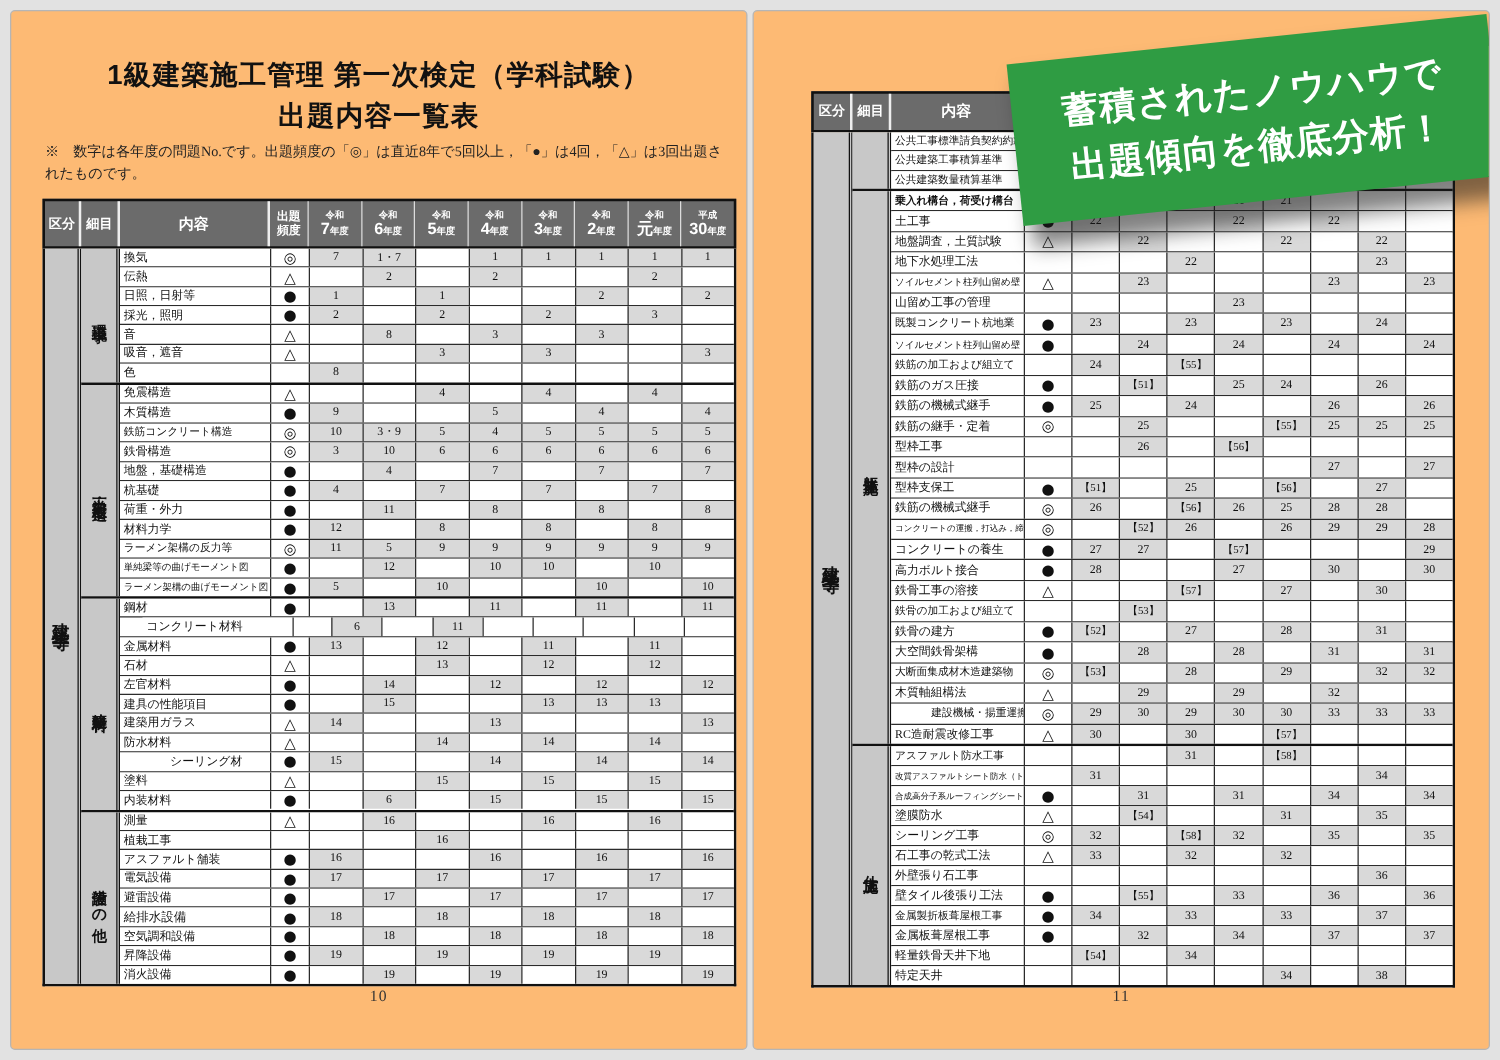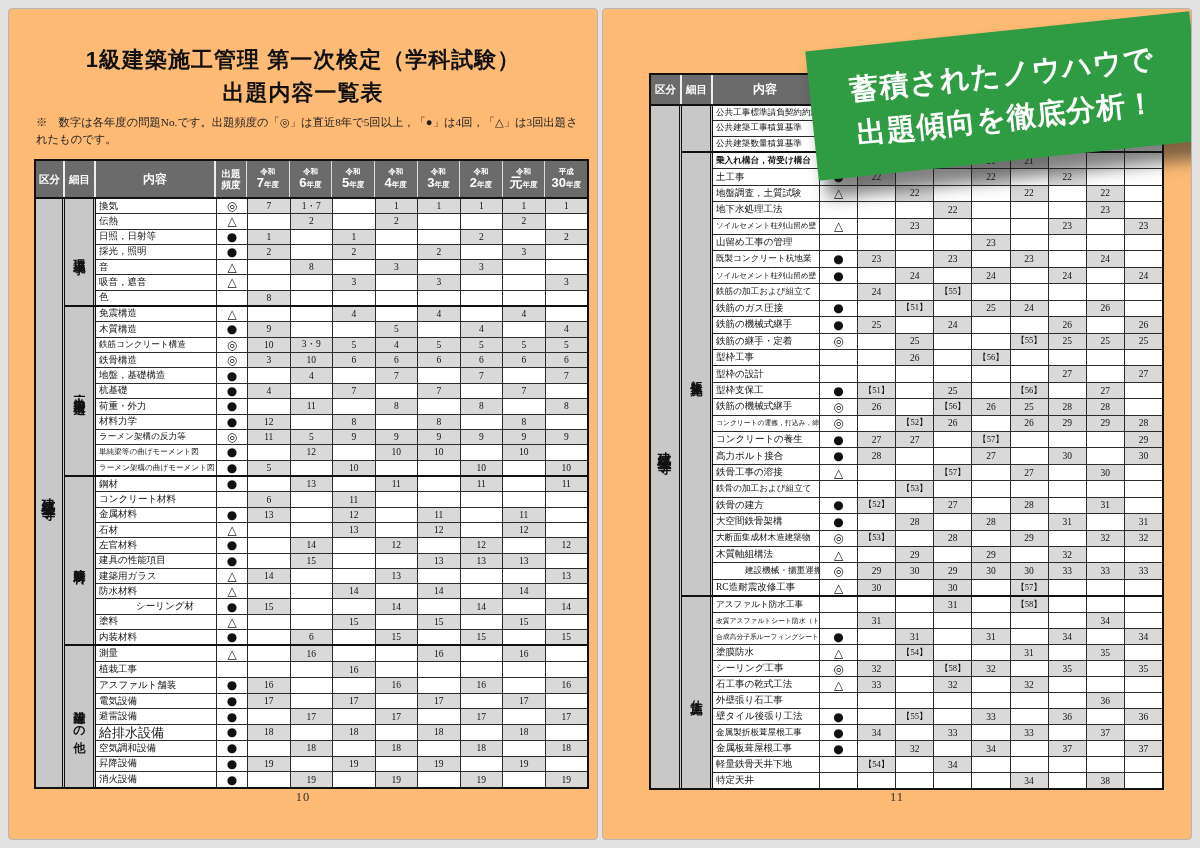--- a/index.html
+++ b/index.html
@@ -421,21 +421,21 @@
                 <div class="val"></div>
                 <div class="val has">13</div>
                 <div class="val"></div>
                 <div class="val has">11</div>
                 <div class="val"></div>
                 <div class="val has">11</div>
                 <div class="val"></div>
                 <div class="val has">11</div>
               </div>
               <div class="row">
-                <div class="naiyo" style="font-size: 9.5px;">コンクリート材料</div>
+                <div class="naiyo" style="font-size: 9.5px; margin-left: 18px;">コンクリート材料</div>
                 <div class="freqc"></div>
                 <div class="val has">6</div>
                 <div class="val"></div>
                 <div class="val has">11</div>
                 <div class="val"></div>
                 <div class="val"></div>
                 <div class="val"></div>
                 <div class="val"></div>
                 <div class="val"></div>
               </div>
@@ -608,21 +608,21 @@
                 <div class="val"></div>
                 <div class="val has">17</div>
                 <div class="val"></div>
                 <div class="val has">17</div>
                 <div class="val"></div>
                 <div class="val has">17</div>
                 <div class="val"></div>
                 <div class="val has">17</div>
               </div>
               <div class="row">
-                <div class="naiyo" style="font-size: 13px; text-align: center;">給排水設備</div>
+                <div class="naiyo" style="font-size: 10px; text-align: center;">給排水設備</div>
                 <div class="freqc">●</div>
                 <div class="val has">18</div>
                 <div class="val"></div>
                 <div class="val has">18</div>
                 <div class="val"></div>
                 <div class="val has">18</div>
                 <div class="val"></div>
                 <div class="val has">18</div>
                 <div class="val"></div>
               </div>

